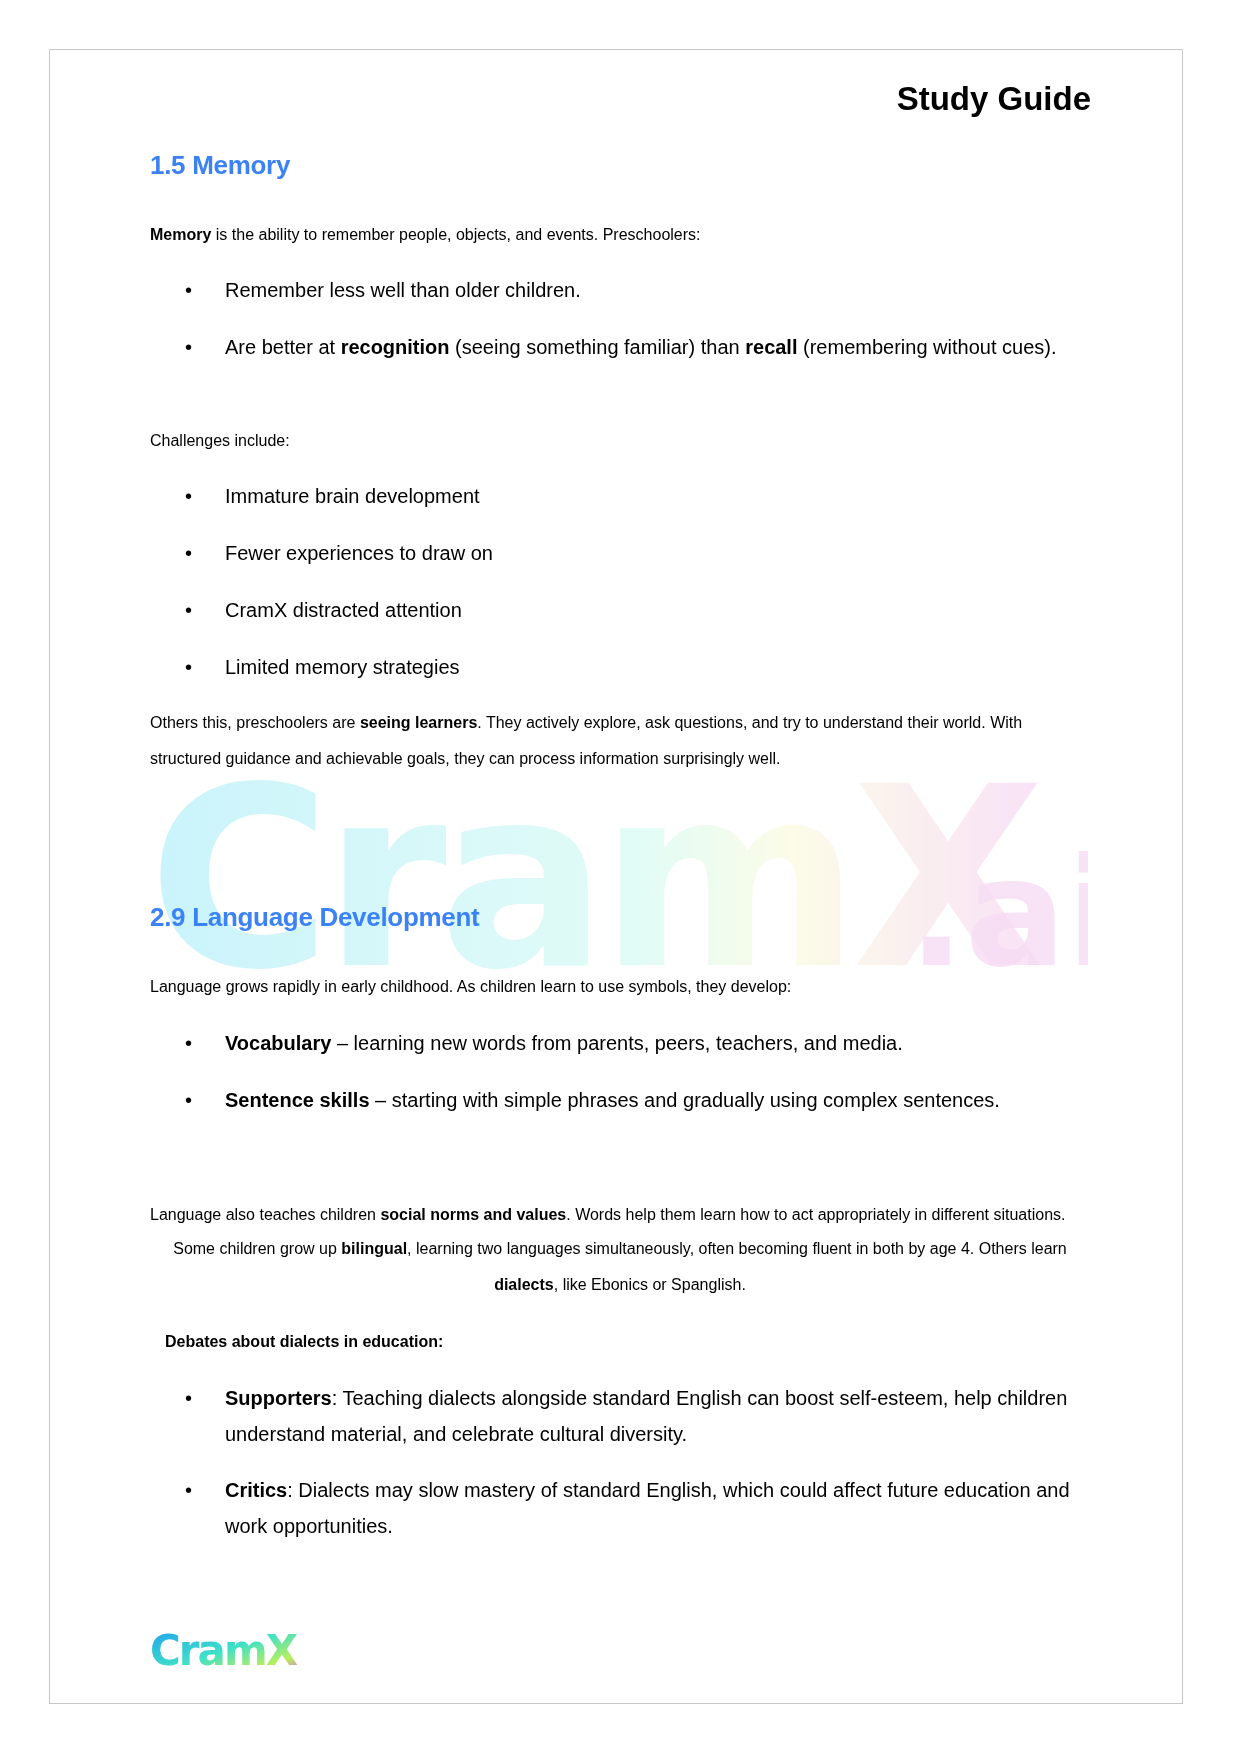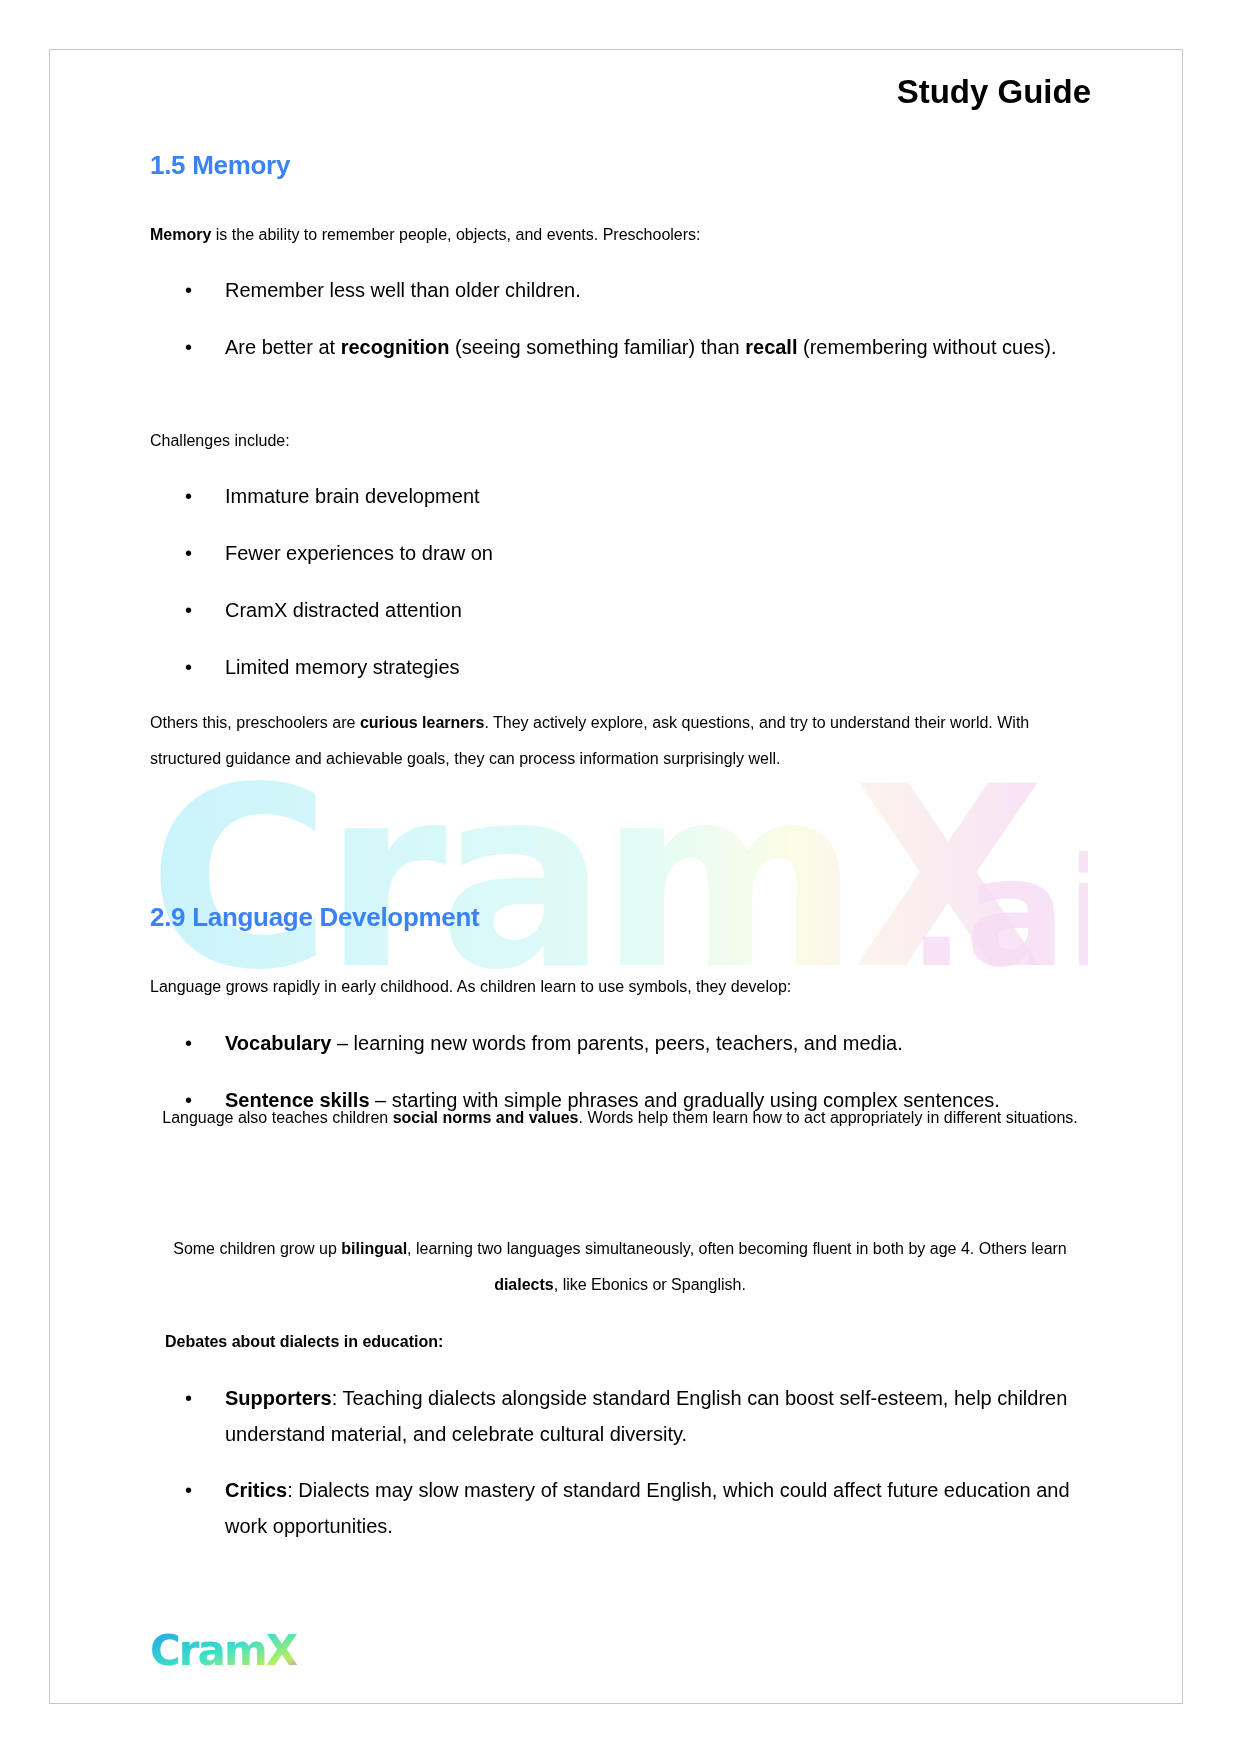--- a/index.html
+++ b/index.html
@@ -2,21 +2,21 @@
 <html><head>
 <meta charset="utf-8">
 <style>
   html, body { margin: 0; padding: 0; background: #ffffff; }
   body { width: 1241px; height: 1754px; position: relative; overflow: hidden;
          font-family: "Liberation Sans", sans-serif; color: #000; }
   .page-frame { position: absolute; left: 49px; top: 49px; width: 1134px; height: 1655px;
                 border: 1px solid #c8c8c8; box-sizing: border-box; }
   .watermark { position: absolute; left: 148px; top: 760px; width: 940px; height: 220px;
                pointer-events: none; z-index: 0; }
-  .doc-title { position: absolute; right: 150px; top: 73px; font-size: 33px; font-weight: bold;
+  .doc-title { position: absolute; right: 150px; top: 80px; font-size: 33px; font-weight: bold;
                font-family: "Liberation Sans", sans-serif; z-index: 2; }
   h2 { font-family: "Liberation Sans", sans-serif; color: #3b82f6; font-size: 26px;
        font-weight: bold; margin: 0; position: absolute; left: 150px; z-index: 2; letter-spacing: -0.3px; }
   .para { position: absolute; left: 150px; width: 940px; font-size: 16px; line-height: 36px; z-index: 2; }
   .bullet { position: absolute; left: 150px; width: 940px; font-size: 20px; line-height: 36px; z-index: 2; }
   .bullet .dot { position: absolute; left: 35px; top: 0; }
   .bullet .txt { position: absolute; left: 75px; width: 865px; }
   b { font-weight: bold; }
   .logo { position: absolute; left: 150px; top: 1625px; z-index: 2; }
 </style>
@@ -69,37 +69,37 @@
 <div class="bullet" style="top:592px;">
   <span class="dot">•</span>
   <span class="txt">CramX distracted attention</span>
 </div>
 <div class="bullet" style="top:649px;">
   <span class="dot">•</span>
   <span class="txt">Limited memory strategies</span>
 </div>
 
 <div class="para" style="top:705px;">
-  <span>Others this, preschoolers are </span><b>curious learners</b><span>. They actively explore, ask questions, and try to understand their world. With structured guidance and achievable goals, they can process information surprisingly well.</span>
+  <span>Others this, preschoolers are </span><b>seeing learners</b><span>. They actively explore, ask questions, and try to understand their world. With structured guidance and achievable goals, they can process information surprisingly well.</span>
 </div>
 
 <h2 style="top:902px;">2.9 Language Development</h2>
 
 <div class="para" style="top:969px;">Language grows rapidly in early childhood. As children learn to use symbols, they develop:</div>
 
 <div class="bullet" style="top:1025px;">
   <span class="dot">•</span>
   <span class="txt"><b>Vocabulary</b><span> – learning new words from parents, peers, teachers, and media.</span></span>
 </div>
 <div class="bullet" style="top:1082px;">
   <span class="dot">•</span>
   <span class="txt"><b>Sentence skills</b><span> – starting with simple phrases and gradually using complex sentences.</span></span>
 </div>
 
-<div class="para" style="top:1100px;text-align:center;">
+<div class="para" style="top:1197px;">
   <span>Language also teaches children </span><b>social norms and values</b><span>. Words help them learn how to act appropriately in different situations.</span>
 </div>
 
 <div class="para" style="top:1231px;text-align:center;">
   <span>Some children grow up </span><b>bilingual</b><span>, learning two languages simultaneously, often becoming fluent in both by age 4. Others learn </span><b>dialects</b><span>, like Ebonics or Spanglish.</span>
 </div>
 
 <div class="para" style="top:1324px;margin-left:15px;">
   <b>Debates about dialects in education:</b>
 </div>

